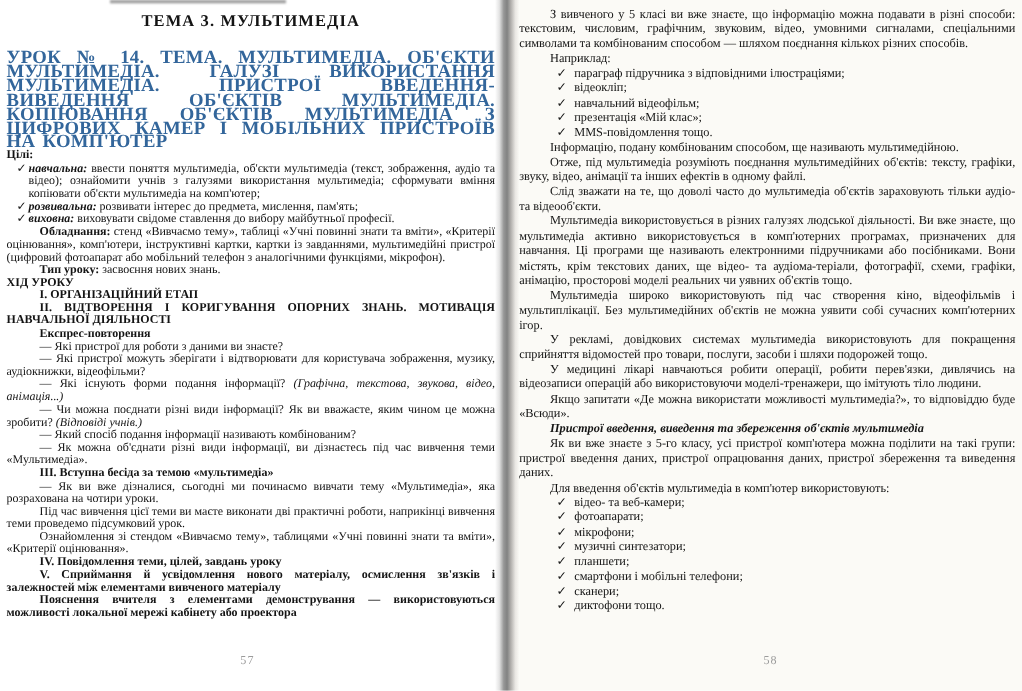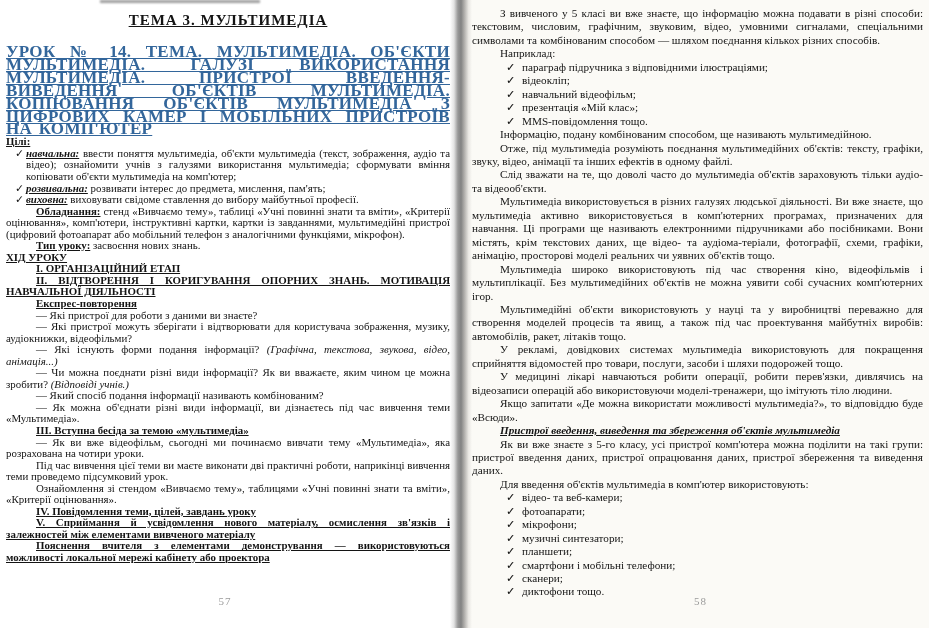--- a/index.html
+++ b/index.html
@@ -22,21 +22,21 @@
     font-size:11.2px;line-height:13.45px;
   }
   .spine{
     width:22px;height:628px;flex:0 0 22px;
     background:linear-gradient(to right,
       #ffffff 0%,#e3e3e3 18%,#979797 36%,#828282 50%,
       #b3b1ae 66%,#e9e7e3 84%,#fbfaf6 100%);
   }
   .content{width:100%;}
   .blk{margin:0;text-align:justify;text-indent:var(--ind);}
-  .b{font-weight:bold;text-decoration:underline;}
+  .b{font-weight:bold;}
   .i{font-style:italic;}
   .noind{text-indent:0;}
   .c{text-align:left;text-indent:0;}
   .title{
     font-size:15px;font-weight:bold;text-align:center;text-indent:0;
     letter-spacing:1px;line-height:16px;margin:6px 0 18px 0;
   }
   .accent-h{
     color:var(--accent,#33669b);text-indent:0;
     font-size:17px;line-height:12.9px;letter-spacing:.3px;word-spacing:2px;
@@ -71,21 +71,21 @@
         <p class="blk"><span class="b">І. ОРГАНІЗАЦІЙНИЙ ЕТАП</span></p>
         <p class="blk"><span class="b">ІІ. ВІДТВОРЕННЯ І КОРИГУВАННЯ ОПОРНИХ ЗНАНЬ. МОТИВАЦІЯ НАВЧАЛЬНОЇ ДІЯЛЬНОСТІ</span></p>
         <p class="blk"><span class="b">Експрес-повторення</span></p>
         <p class="blk"><span>— Які пристрої для роботи з даними ви знаєте?</span></p>
         <p class="blk"><span>— Які пристрої можуть зберігати і відтворювати для користувача зображення, музику, аудіокнижки, відеофільми?</span></p>
         <p class="blk"><span>— Які існують форми подання інформації? </span><span class="i">(Графічна, текстова, звукова, відео, анімація...)</span></p>
         <p class="blk"><span>— Чи можна поєднати різні види інформації? Як ви вважаєте, яким чином це можна зробити? </span><span class="i">(Відповіді учнів.)</span></p>
         <p class="blk"><span>— Який спосіб подання інформації називають комбінованим?</span></p>
         <p class="blk"><span>— Як можна об'єднати різні види інформації, ви дізнаєтесь під час вивчення теми «Мультимедіа».</span></p>
         <p class="blk"><span class="b">ІІІ. Вступна бесіда за темою «мультимедіа»</span></p>
-        <p class="blk"><span>— Як ви вже відеофільм, сьогодні ми починаємо вивчати тему «Мультимедіа», яка розрахована на чотири уроки.</span></p>
+        <p class="blk"><span>— Як ви вже дізналися, сьогодні ми починаємо вивчати тему «Мультимедіа», яка розрахована на чотири уроки.</span></p>
         <p class="blk"><span>Під час вивчення цієї теми ви маєте виконати дві практичні роботи, наприкінці вивчення теми проведемо підсумковий урок.</span></p>
         <p class="blk"><span>Ознайомлення зі стендом «Вивчаємо тему», таблицями «Учні повинні знати та вміти», «Критерії оцінювання».</span></p>
         <p class="blk"><span class="b">IV. Повідомлення теми, цілей, завдань уроку</span></p>
         <p class="blk"><span class="b">V. Сприймання й усвідомлення нового матеріалу, осмислення зв'язків і залежностей між елементами вивченого матеріалу</span></p>
         <p class="blk"><span class="b">Пояснення вчителя з елементами демонстрування — використовуються можливості локальної мережі кабінету або проектора</span></p>
       </div>
     <div class="page-number">57</div>
   </div>
   <div class="spine"></div>
   <div class="page page-right">
@@ -95,21 +95,20 @@
         <p class="blk li"><span class="check">✓</span><span>параграф підручника з відповідними ілюстраціями;</span></p>
         <p class="blk li"><span class="check">✓</span><span>відеокліп;</span></p>
         <p class="blk li"><span class="check">✓</span><span>навчальний відеофільм;</span></p>
         <p class="blk li"><span class="check">✓</span><span>презентація «Мій клас»;</span></p>
         <p class="blk li"><span class="check">✓</span><span>MMS-повідомлення тощо.</span></p>
         <p class="blk"><span>Інформацію, подану комбінованим способом, ще називають мультимедійною.</span></p>
         <p class="blk"><span>Отже, під мультимедіа розуміють поєднання мультимедійних об'єктів: тексту, графіки, звуку, відео, анімації та інших ефектів в одному файлі.</span></p>
         <p class="blk"><span>Слід зважати на те, що доволі часто до мультимедіа об'єктів зараховують тільки аудіо- та відеооб'єкти.</span></p>
         <p class="blk"><span>Мультимедіа використовується в різних галузях людської діяльності. Ви вже знаєте, що мультимедіа активно використовується в комп'ютерних програмах, призначених для навчання. Ці програми ще називають електронними підручниками або посібниками. Вони містять, крім текстових даних, ще відео- та аудіома-теріали, фотографії, схеми, графіки, анімацію, просторові моделі реальних чи уявних об'єктів тощо.</span></p>
         <p class="blk"><span>Мультимедіа широко використовують під час створення кіно, відеофільмів і мультиплікації. Без мультимедійних об'єктів не можна уявити собі сучасних комп'ютерних ігор.</span></p>
-        <p class="blk"><span>Мультимедійні об'єкти використовують у науці та у виробництві переважно для створення моделей процесів та явищ, а також під час проектування майбутніх виробів: автомобілів, ракет, літаків тощо.</span></p>
         <p class="blk"><span>У рекламі, довідкових системах мультимедіа використовують для покращення сприйняття відомостей про товари, послуги, засоби і шляхи подорожей тощо.</span></p>
         <p class="blk"><span>У медицині лікарі навчаються робити операції, робити перев'язки, дивлячись на відеозаписи операцій або використовуючи моделі-тренажери, що імітують тіло людини.</span></p>
         <p class="blk"><span>Якщо запитати «Де можна використати можливості мультимедіа?», то відповіддю буде «Всюди».</span></p>
         <p class="blk"><span class="b i">Пристрої введення, виведення та збереження об'єктів мультимедіа</span></p>
         <p class="blk"><span>Як ви вже знаєте з 5-го класу, усі пристрої комп'ютера можна поділити на такі групи: пристрої введення даних, пристрої опрацювання даних, пристрої збереження та виведення даних.</span></p>
         <p class="blk"><span>Для введення об'єктів мультимедіа в комп'ютер використовують:</span></p>
         <p class="blk li"><span class="check">✓</span><span>відео- та веб-камери;</span></p>
         <p class="blk li"><span class="check">✓</span><span>фотоапарати;</span></p>
         <p class="blk li"><span class="check">✓</span><span>мікрофони;</span></p>
         <p class="blk li"><span class="check">✓</span><span>музичні синтезатори;</span></p>

